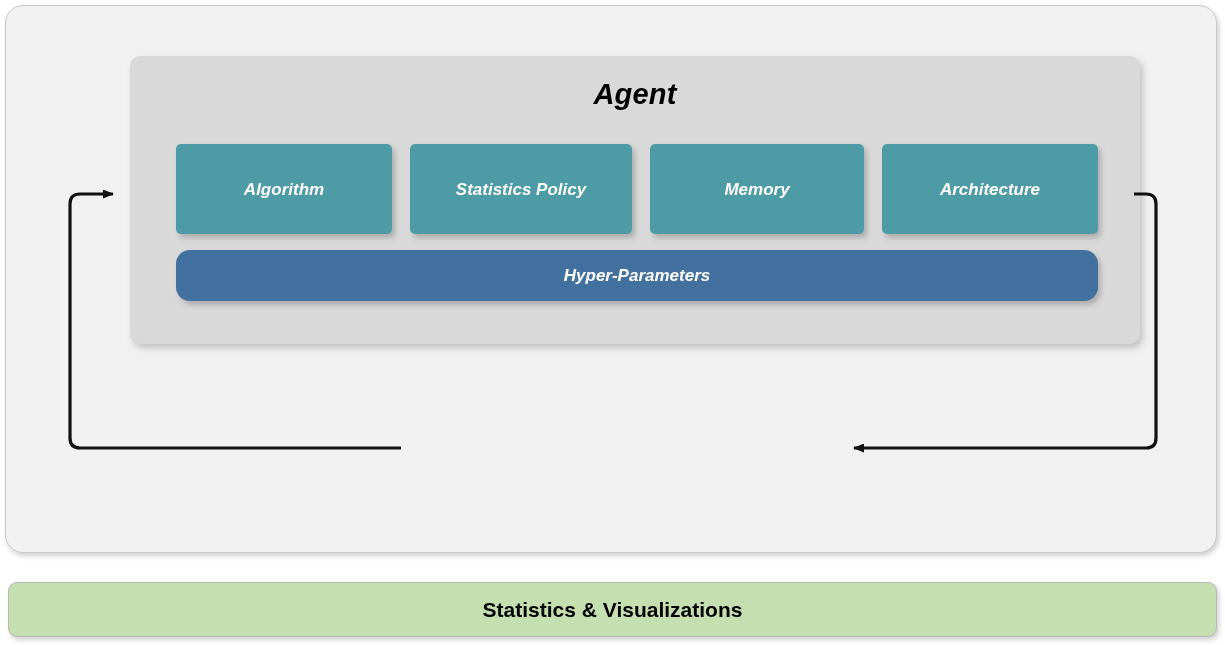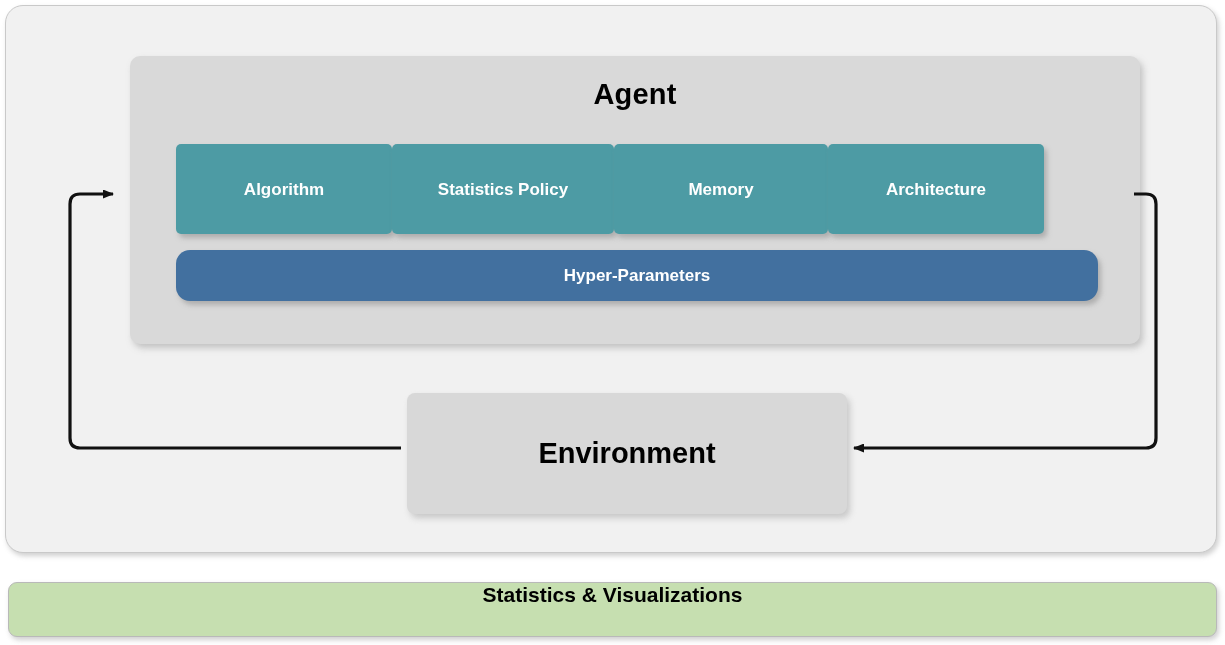--- a/index.html
+++ b/index.html
@@ -27,20 +27,21 @@
     position: absolute;
     left: 5px;
     top: 5px;
     width: 1212px;
     height: 548px;
     box-sizing: border-box;
     background: #f1f1f1;
     border: 1px solid #c9c9c9;
     border-radius: 18px;
     box-shadow: 2px 3px 5px rgba(150,150,150,0.45);
+    font-style: italic;
   }
 
   
   .agent-box {
     position: absolute;
     left: 124px;
     top: 50px;
     width: 1010px;
     height: 288px;
     background: #d9d9d9;
@@ -60,20 +61,21 @@
   }
 
   
   .component-row {
     position: absolute;
     left: 46px;
     top: 88px;
     width: 922px;
     height: 90px;
     display: flex;
+    gap: 18px;
   }
   .component-card {
     background: #4d9ba4;
     border-radius: 5px;
     display: flex;
     align-items: center;
     justify-content: center;
     box-shadow: 3px 4px 5px rgba(140,140,140,0.55);
   }
   .component-card .card-label {
@@ -142,20 +144,21 @@
     position: absolute;
     left: 8px;
     top: 582px;
     width: 1209px;
     height: 55px;
     box-sizing: border-box;
     background: #c6dfb0;
     border: 1px solid #b9b9b9;
     border-radius: 9px;
     display: flex;
+    align-items: center;
     justify-content: center;
     box-shadow: 2px 3px 5px rgba(150,150,150,0.45);
   }
   .stats-bar .stats-label {
     font-size: 21px;
     font-weight: bold;
     color: #000000;
   }
 </style>
 </head>
@@ -181,23 +184,20 @@
         <div class="component-card card-w-architecture">
           <span class="card-label">Architecture</span>
         </div>
       </div>
 
       <div class="hyper-bar">
         <span class="bar-label">Hyper-Parameters</span>
       </div>
     </div>
 
-    <div class="environment-box">
-      <span class="env-label">Environment</span>
-    </div>
   </div>
 
   <svg class="loop-svg" viewBox="0 0 1225 645">
     <defs>
       <marker id="arrow-right" markerWidth="11" markerHeight="9" refX="10" refY="4.5" orient="auto" markerUnits="userSpaceOnUse">
         <path d="M0,0 L11,4.5 L0,9 z" fill="#111111"></path>
       </marker>
       <marker id="arrow-left" markerWidth="11" markerHeight="9" refX="10" refY="4.5" orient="auto" markerUnits="userSpaceOnUse">
         <path d="M0,0 L11,4.5 L0,9 z" fill="#111111"></path>
       </marker>

